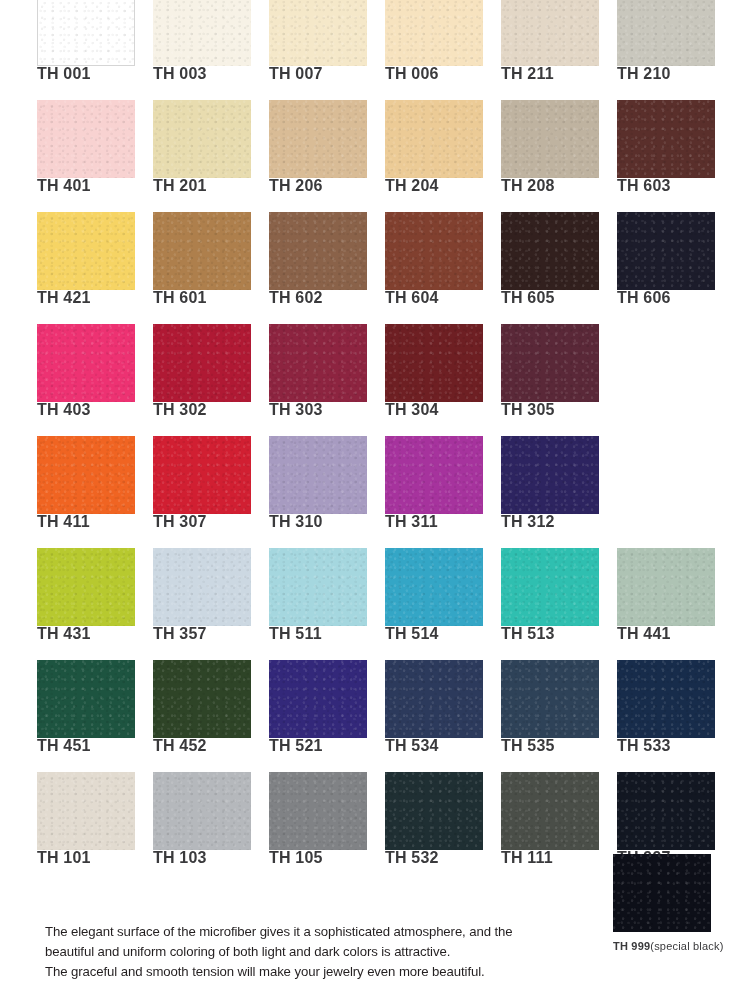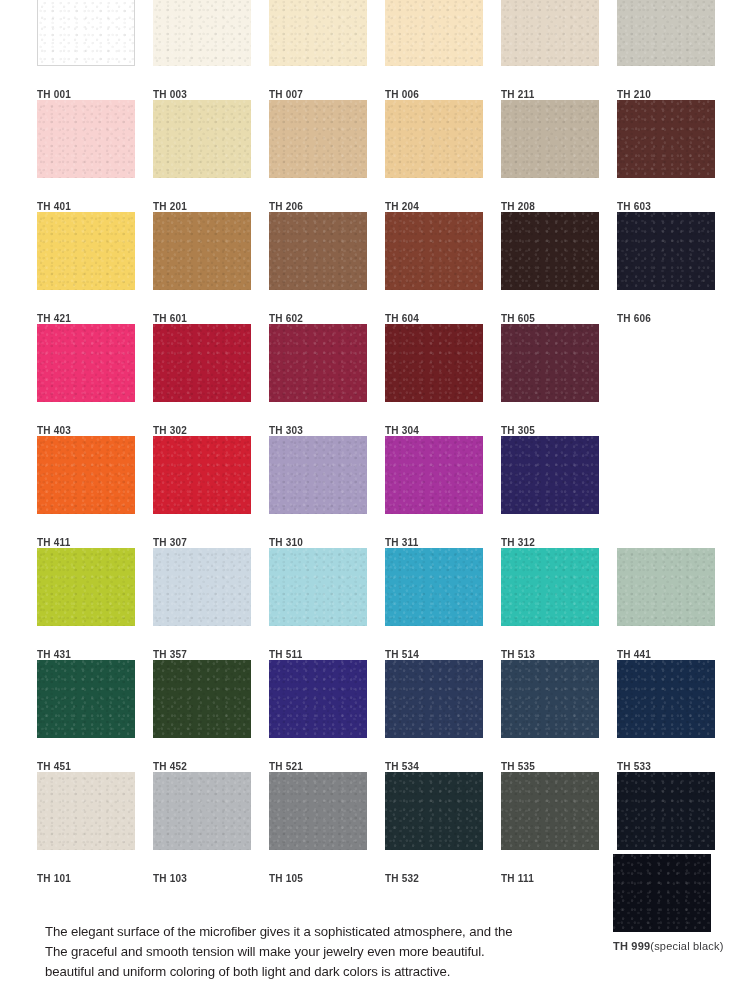--- a/index.html
+++ b/index.html
@@ -56,25 +56,25 @@
     background-size: 9px 9px, 11px 11px, 13px 13px, 8px 8px, 10px 10px, 12px 12px;
     mix-blend-mode: normal;
   }
 
   .swatch-chip.bordered {
     box-sizing: border-box;
     border: 1px solid #d5d5d5;
   }
 
   .swatch-label {
-    font-size: 10px;
+    font-size: 16px;
     font-weight: bold;
     color: #3a3a3c;
     letter-spacing: 0.2px;
-    margin-top: 24px;
+    margin-top: 0;
     line-height: 1;
     white-space: nowrap;
   }
 
   #description {
     position: absolute;
     left: 37px;
     top: 922px;
     width: 570px;
     font-size: 13.2px;
@@ -303,20 +303,20 @@
       </div>
       <div class="swatch-cell">
         <div class="swatch-chip" style="background-color: rgb(18, 23, 34);"></div>
         <div class="swatch-label">TH 997</div>
       </div>
     </div>
   </div>
 
 <div id="description">
   <div>The elegant surface of the microfiber gives it a sophisticated atmosphere, and the</div>
+  <div>beautiful and uniform coloring of both light and dark colors is attractive.</div>
   <div>The graceful and smooth tension will make your jewelry even more beautiful.</div>
-  <div>beautiful and uniform coloring of both light and dark colors is attractive.</div>
 </div>
 
 <div id="special-black">
   <div class="swatch-chip" style="background-color: rgb(13, 15, 24);"></div>
   <div class="swatch-label"><span>TH 999</span><span class="sb-note">(special black)</span></div>
 </div>
 
 </body></html>

